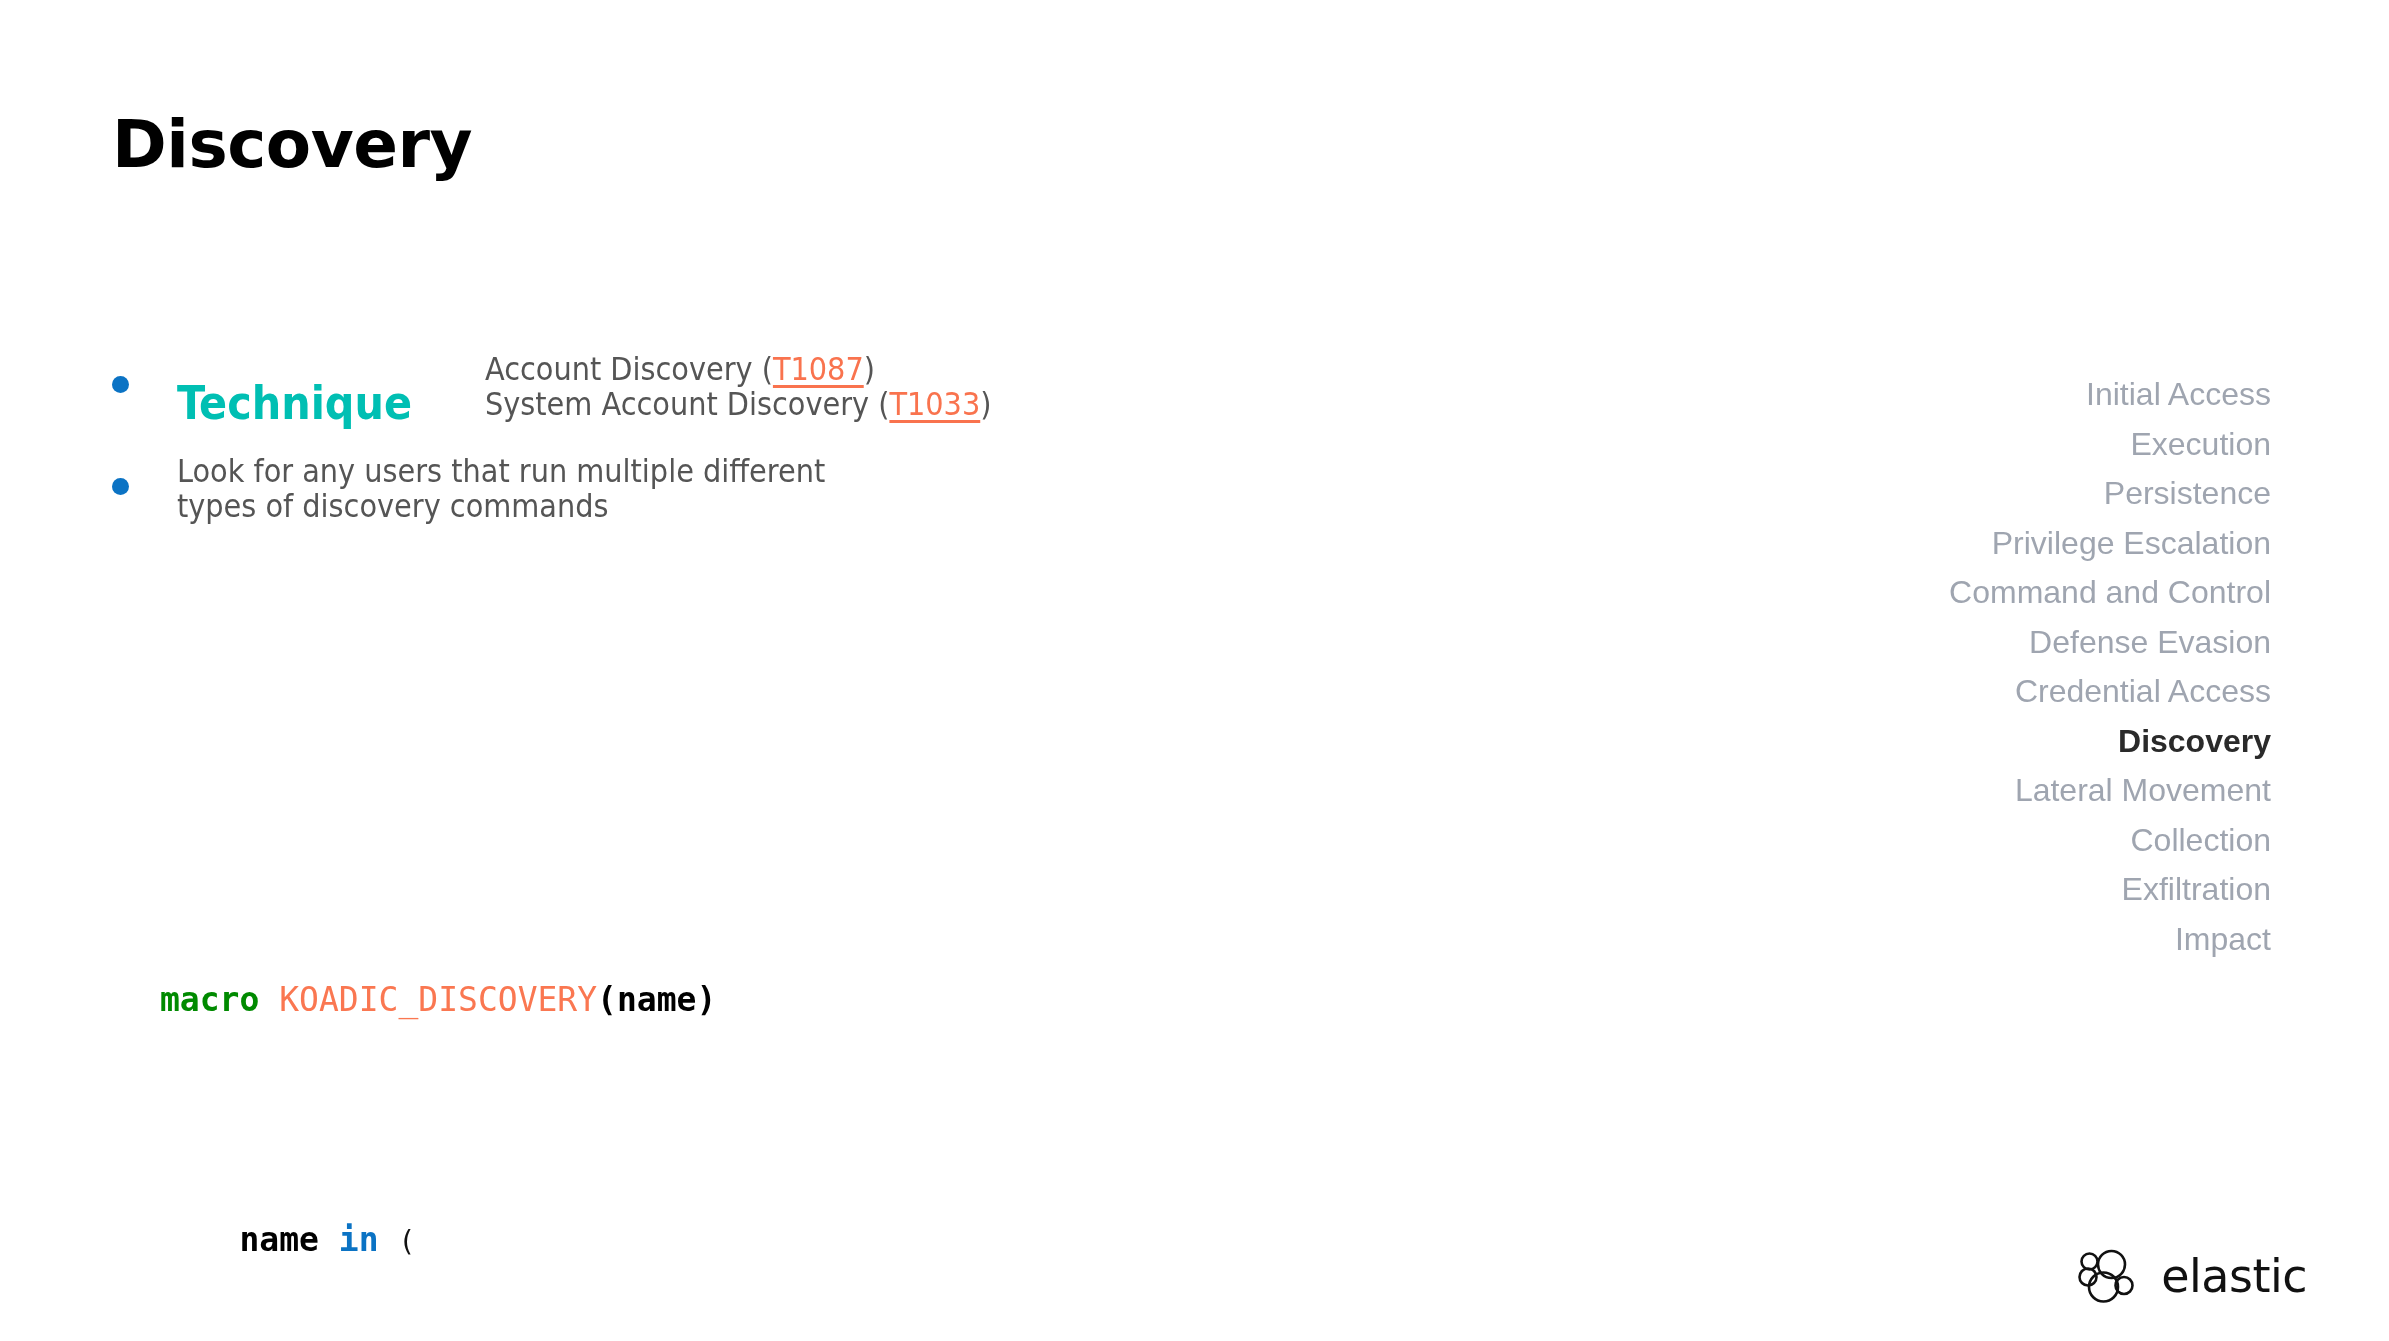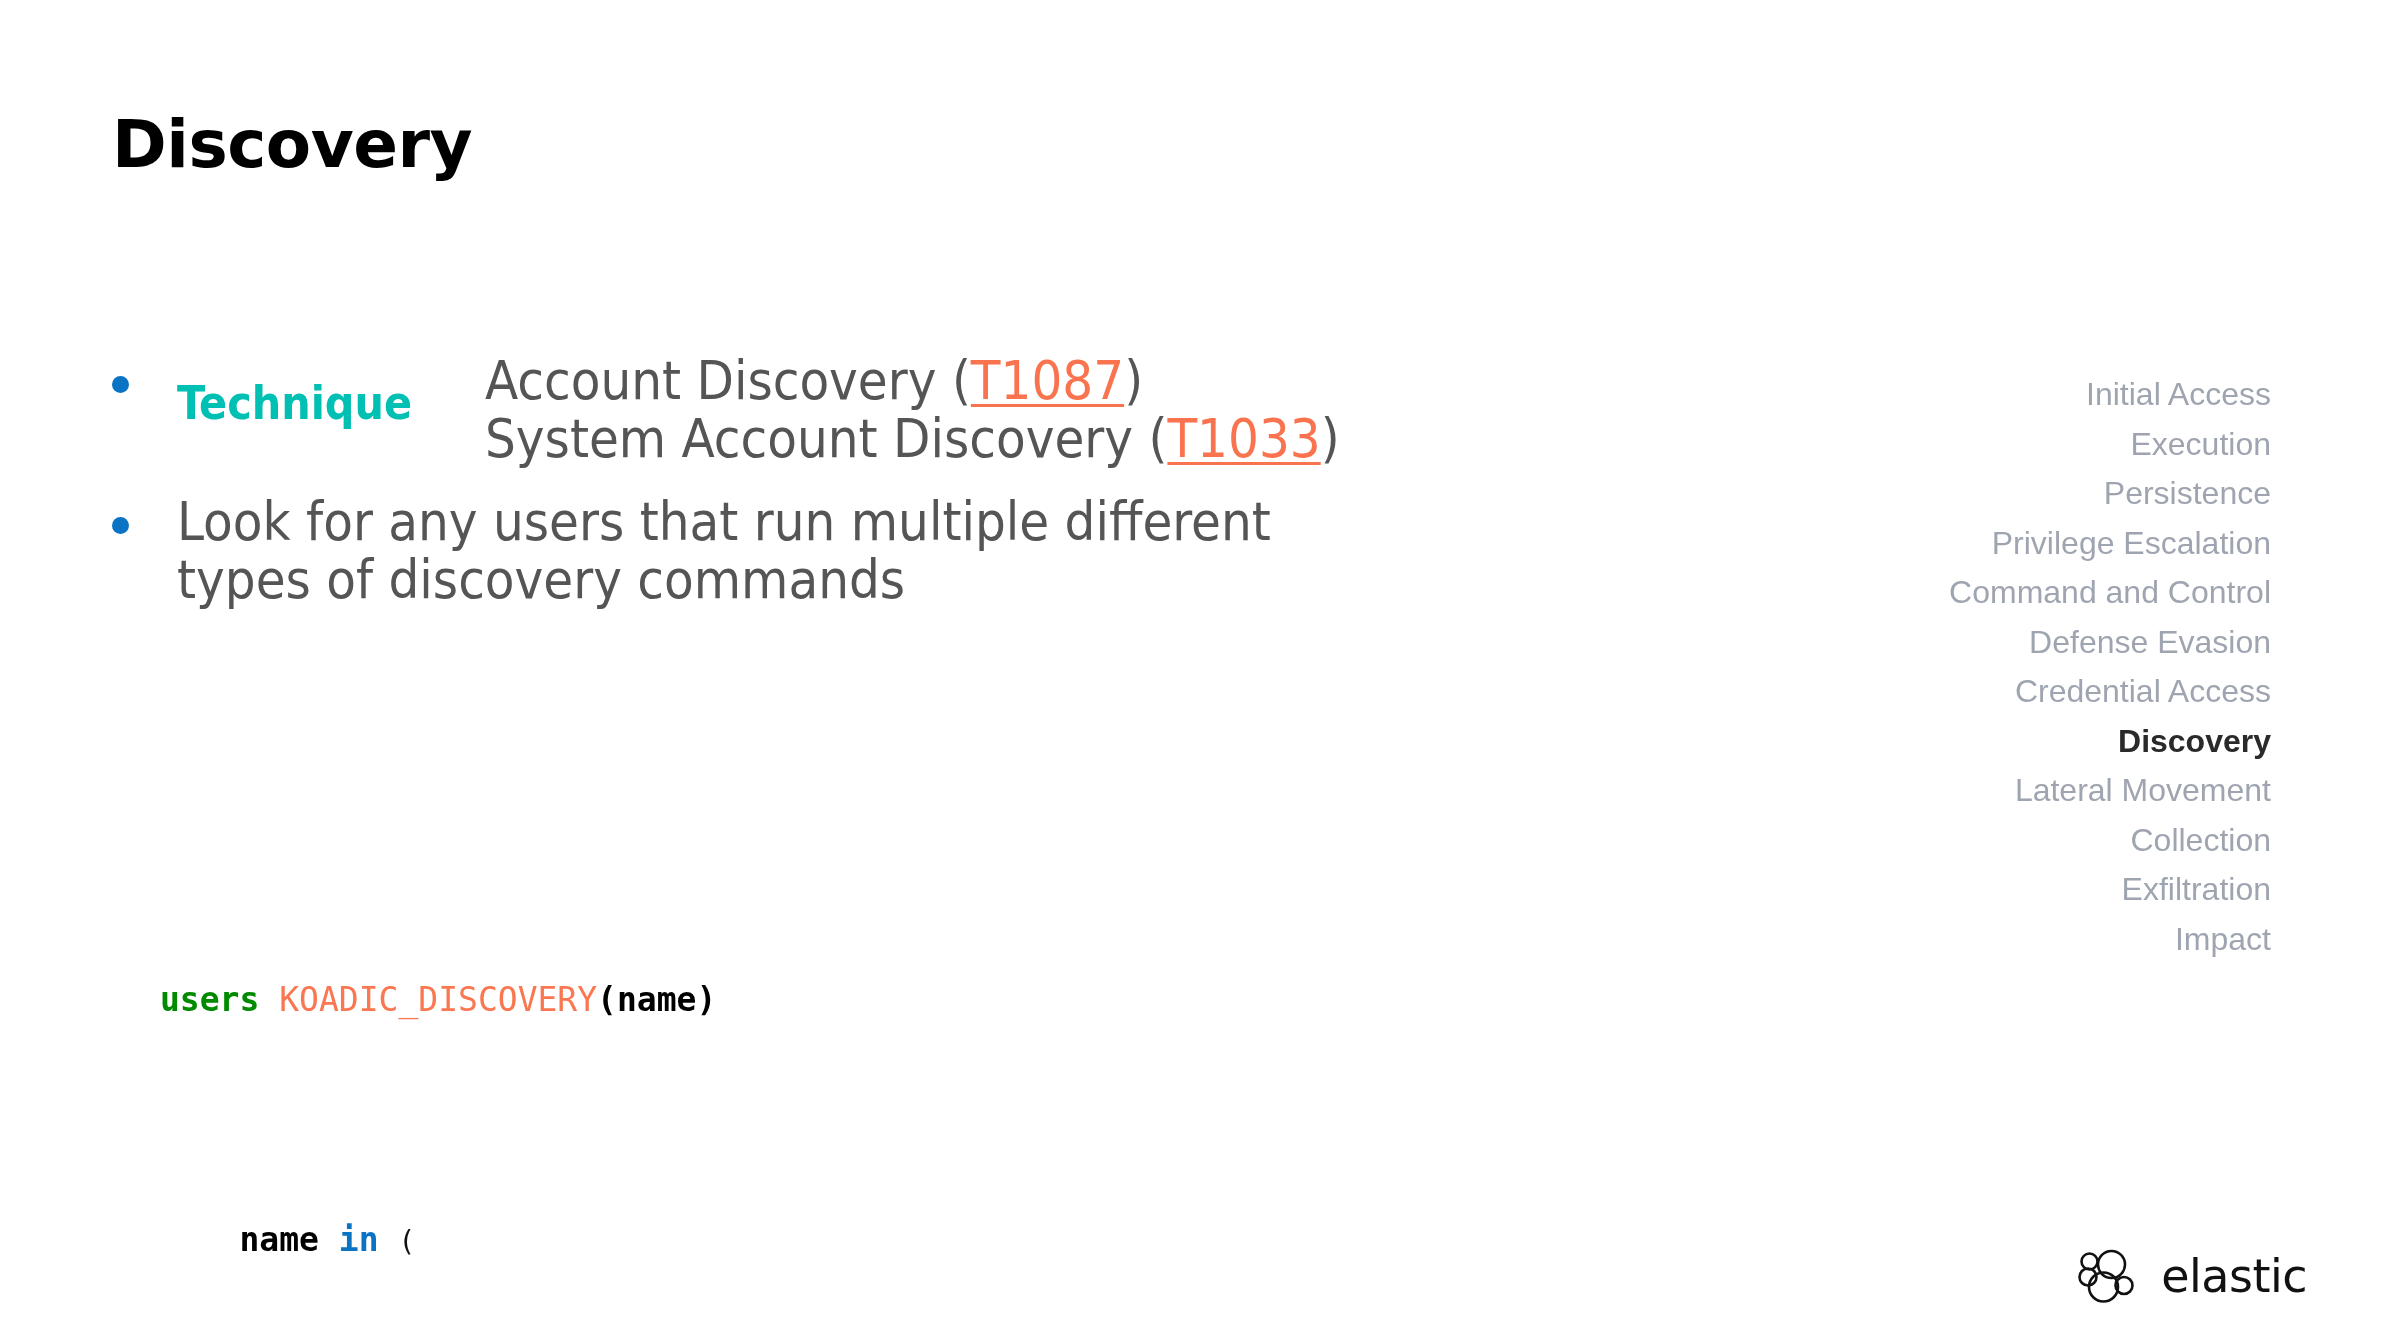--- a/index.html
+++ b/index.html
@@ -67,21 +67,21 @@
     margin-top: 26px;
   }
   .label-detection {
     margin-left: 48px;
     width: 270px;
     flex: 0 0 270px;
   }
 
   .bullet-body {
     font-family: "DejaVu Sans Condensed", "DejaVu Sans", sans-serif;
-    font-size: 54px;
+    font-size: 32px;
     color: #555555;
     line-height: 1.08;
     flex: 1 1 auto;
   }
   .technique-lines { padding-left: 38px; }
   .detection-lines { padding-left: 48px; max-width: 1190px; }
 
   .tech-line { white-space: nowrap; }
 
   .tcode {
@@ -169,21 +169,21 @@
     <div class="bullet-body detection-lines">
       <div>Look for any users that run multiple different</div>
       <div>types of discovery commands</div>
     </div>
   </div>
 
 </div>
 
 <div class="code-block">
 
-  <div class="code-line"><span class="kw-macro">users</span><span class="plain"> </span><span class="fn-name">KOADIC_DISCOVERY</span><span class="plain-bold">(</span><span class="plain-bold">name</span><span class="plain-bold">)</span></div>
+  <div class="code-line"><span class="kw-macro">macro</span><span class="plain"> </span><span class="fn-name">KOADIC_DISCOVERY</span><span class="plain-bold">(</span><span class="plain-bold">name</span><span class="plain-bold">)</span></div>
 
   <div class="code-line"><span class="plain">    </span><span class="plain-bold">name</span><span class="plain"> </span><span class="kw-in">in</span><span class="plain"> </span><span class="paren-thin">(</span></div>
 
   
   
   
   
 
   
 

